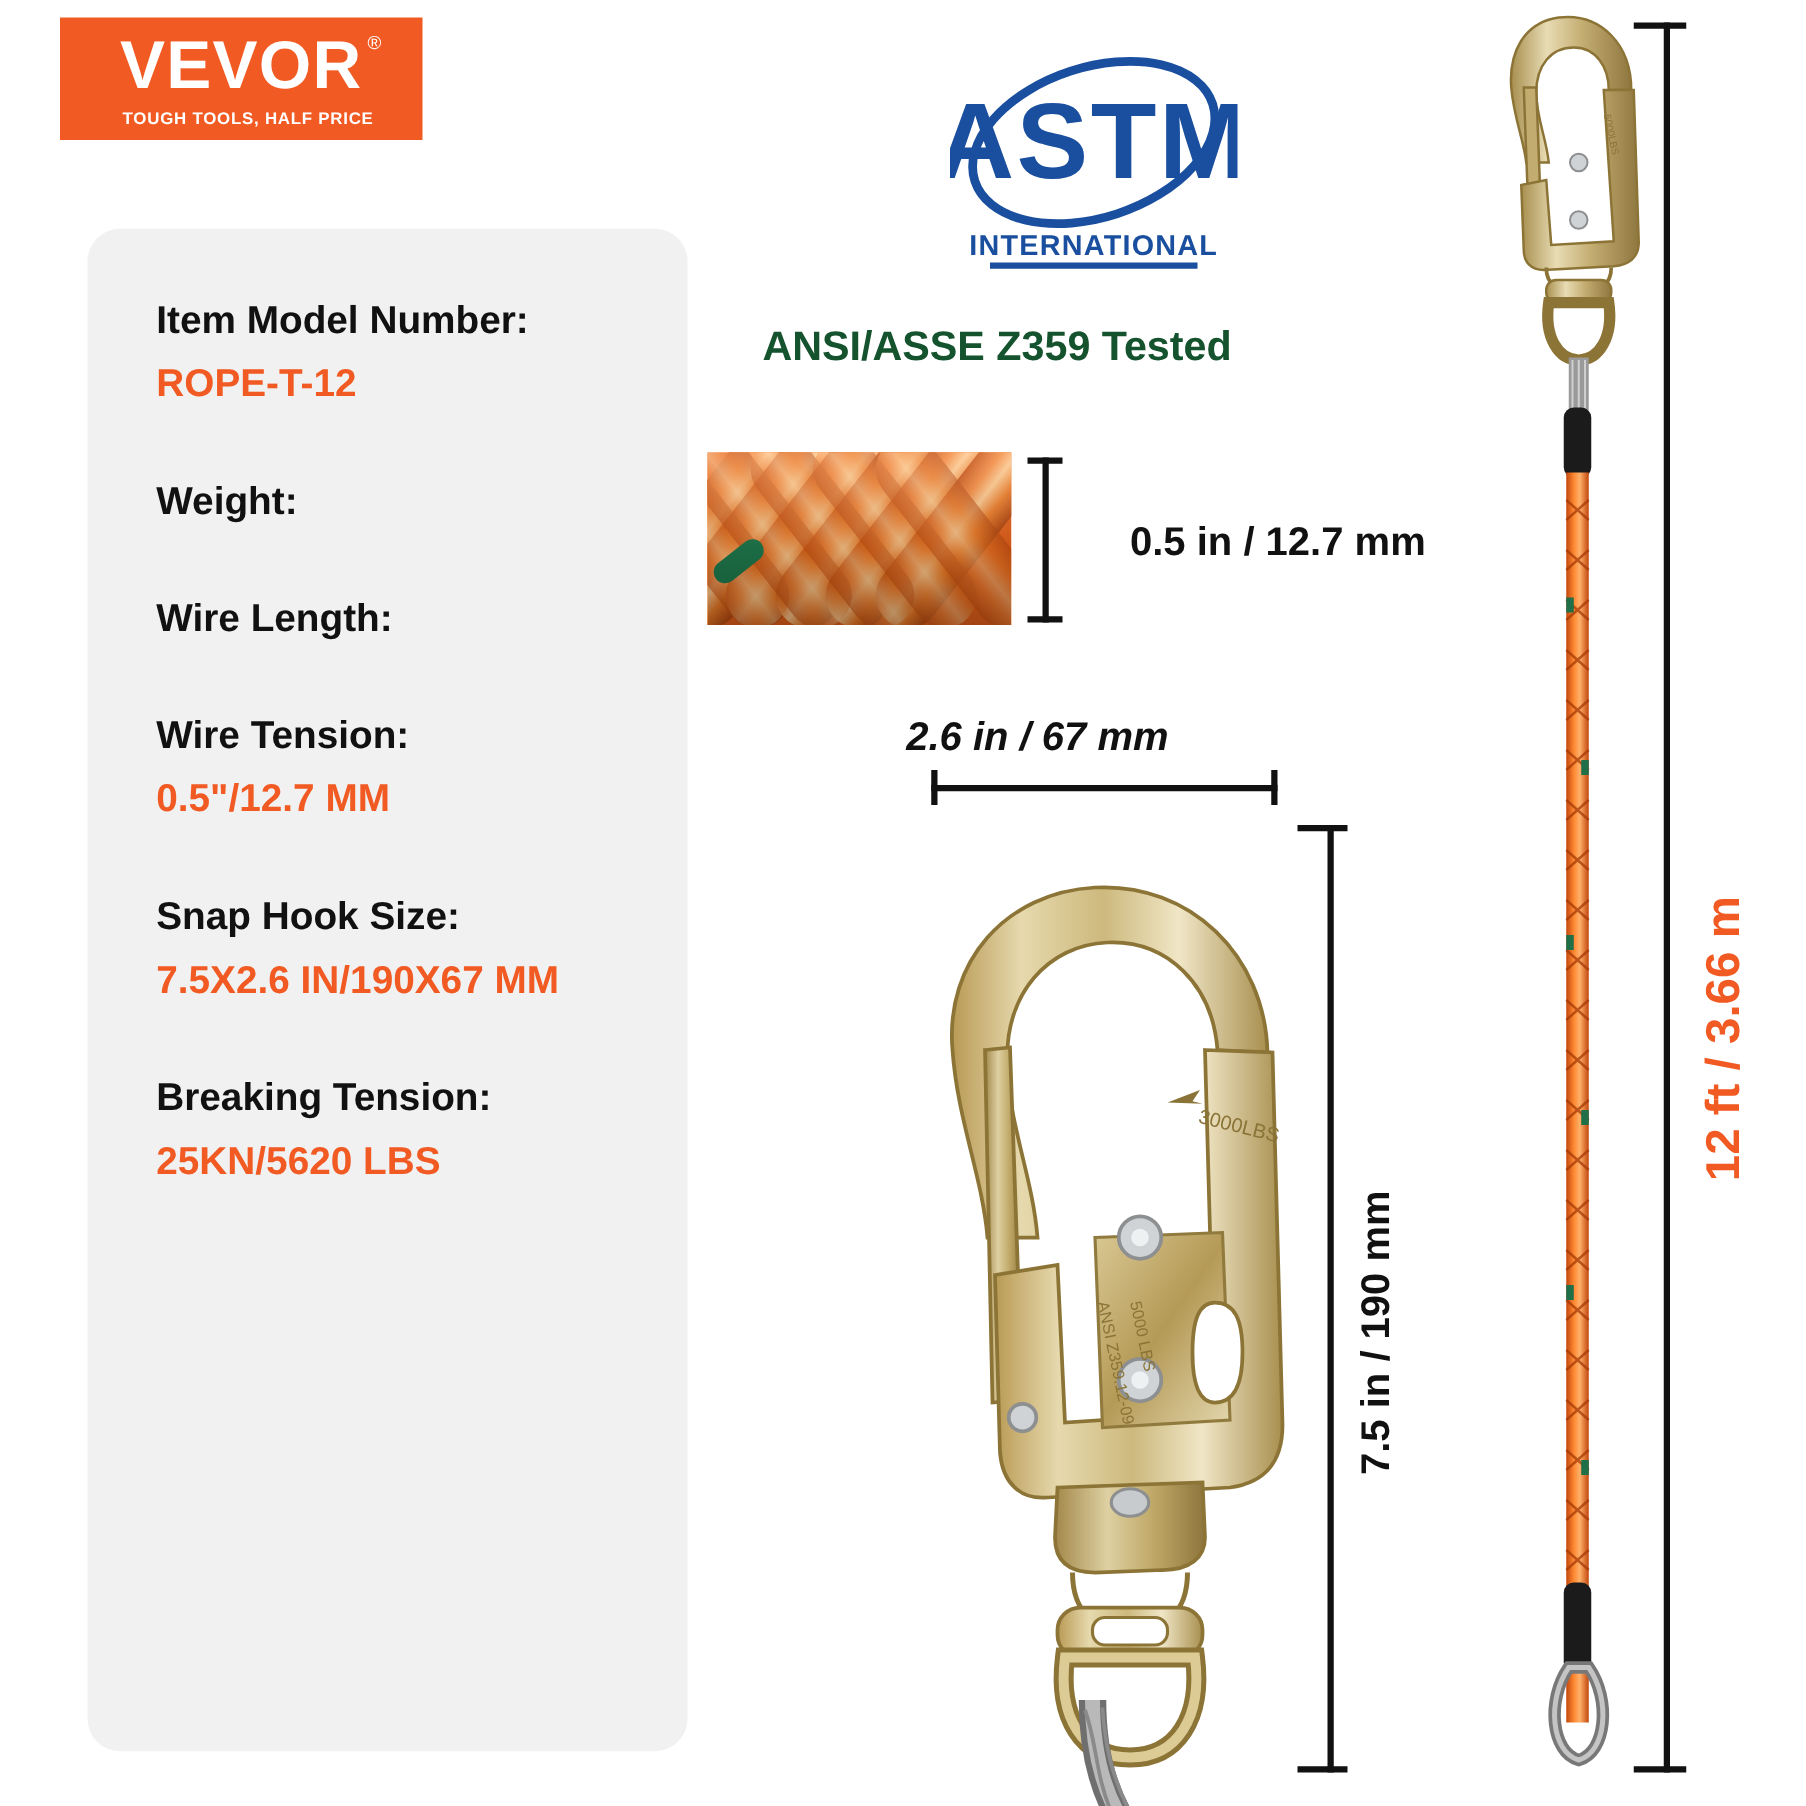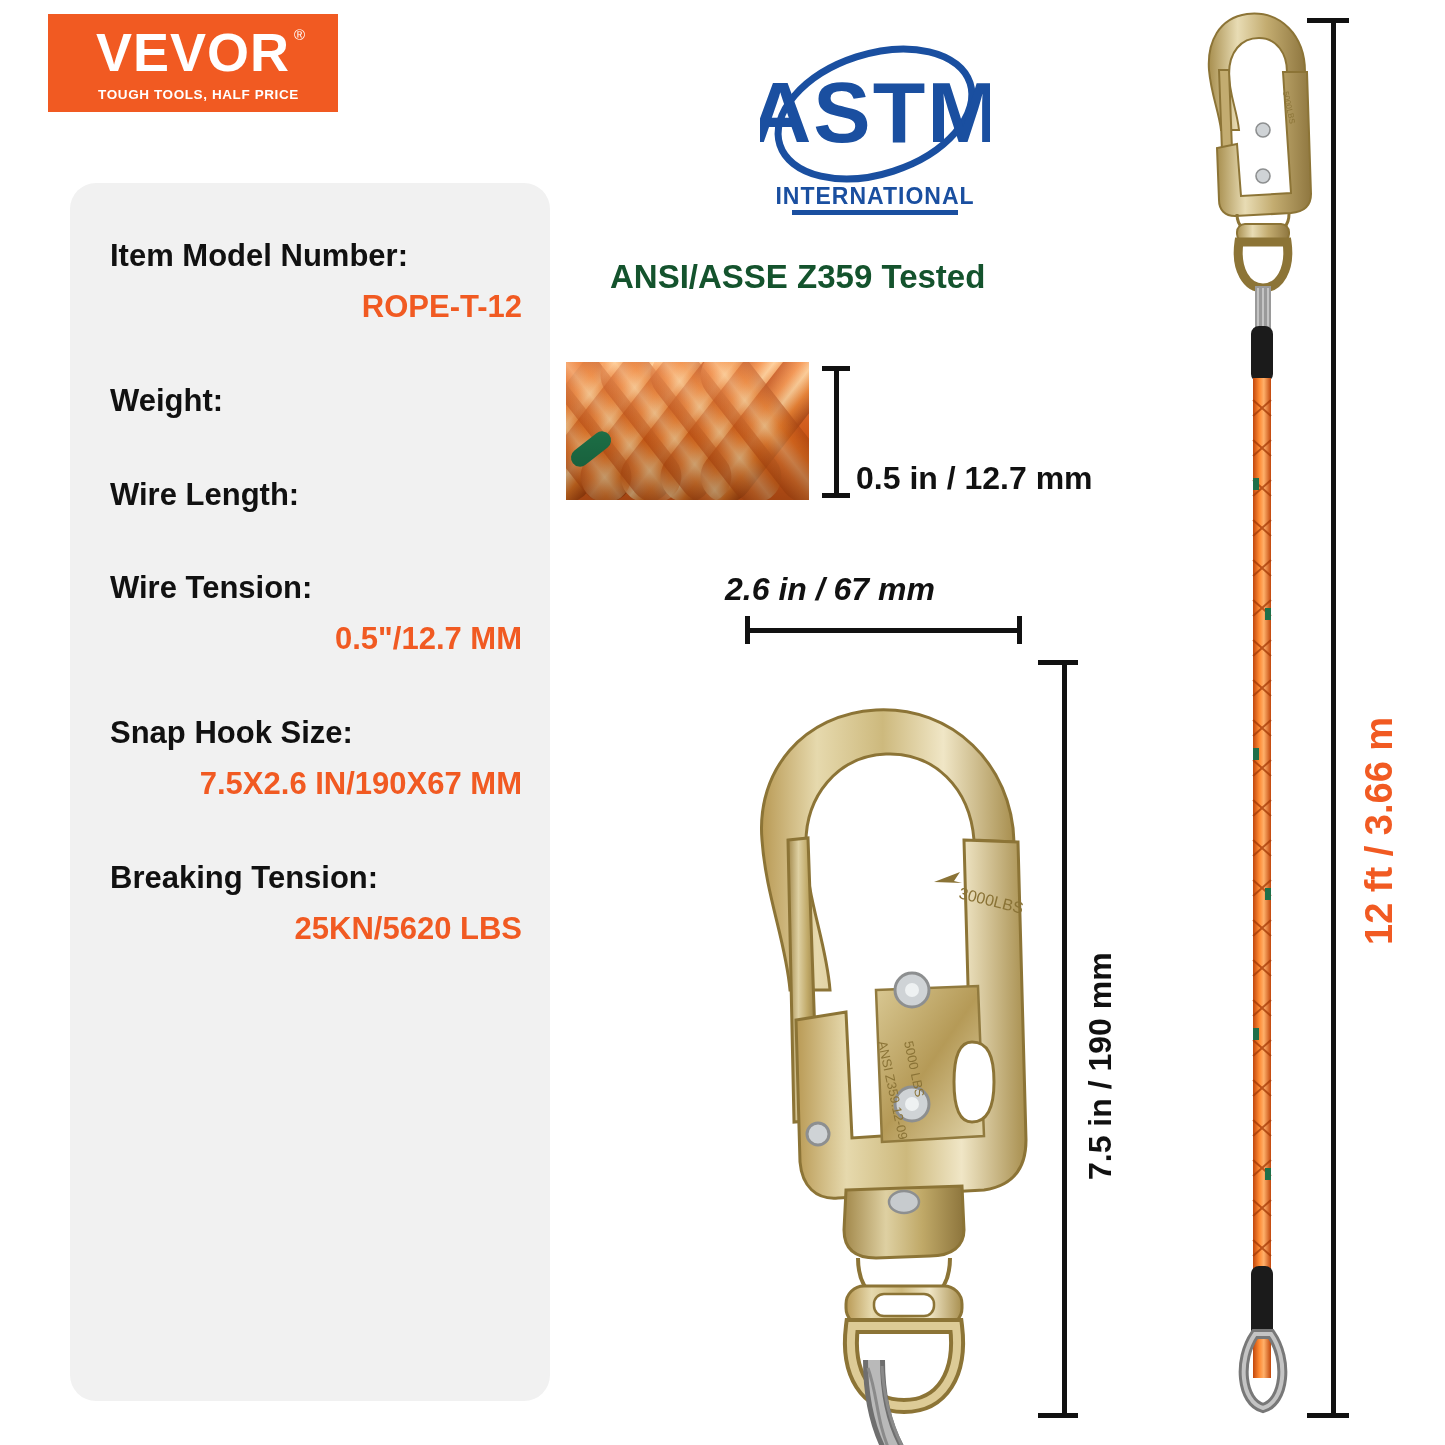--- a/index.html
+++ b/index.html
@@ -41,32 +41,31 @@
   }
 
   
   .spec-panel {
     position: absolute; left: 70px; top: 183px;
     width: 480px; height: 1218px;
     background: #f1f1f1;
     border-radius: 26px;
     padding: 52px 0 0 0;
   }
-  .spec-item { padding: 0 28px; margin-bottom: 52px; margin-left: 12px; }
+  .spec-item { padding: 0 55px; margin-bottom: 52px; }
   .spec-label {
     color: #111111;
     font-size: 31px; font-weight: bold;
     line-height: 1.35;
   }
   .spec-value {
     color: #f15a22;
     font-size: 31px; font-weight: bold;
     line-height: 1.35;
     margin-top: 9px;
-    text-align: right;
   }
 
   
   .astm {
     position: absolute; left: 760px; top: 14px;
     width: 230px; height: 228px;
   }
   .astm svg { display: block; }
 
   .astm-caption {
@@ -192,21 +191,21 @@
     <div class="strand" style="left:74px; top:-26px; transform:rotate(-38deg); opacity:.55"></div>
     <div class="strand" style="left:124px; top:-26px; transform:rotate(-38deg); opacity:.55"></div>
     <div class="strand" style="left:174px; top:-26px; transform:rotate(-38deg); opacity:.55"></div>
     <div class="green"></div>
     <div class="shade"></div>
   </div>
 
   <div class="dim-line" style="left:834px; top:366px; width:5px; height:132px;"></div>
   <div class="dim-line" style="left:822px; top:366px; width:28px; height:5px;"></div>
   <div class="dim-line" style="left:822px; top:493px; width:28px; height:5px;"></div>
-  <div class="dim-text" style="left:856px; top:415px;margin-top:45px;">0.5 in / 12.7 mm</div>
+  <div class="dim-text" style="left:904px; top:415px;">0.5 in / 12.7 mm</div>
 
   <div class="dim-text" style="left:725px; top:571px;font-style:italic;">2.6 in / 67 mm</div>
   <div class="dim-line" style="left:745px; top:628px; width:277px; height:5px;"></div>
   <div class="dim-line" style="left:745px; top:616px; width:5px; height:28px;"></div>
   <div class="dim-line" style="left:1017px; top:616px; width:5px; height:28px;"></div>
 
   <div class="dim-line" style="left:1062px; top:660px; width:5px; height:758px;"></div>
   <div class="dim-line" style="left:1038px; top:660px; width:40px; height:5px;"></div>
   <div class="dim-line" style="left:1038px; top:1413px; width:40px; height:5px;"></div>
   <div class="dim-text vertical" style="left:1082px; top:1180px;">7.5 in / 190 mm</div>

